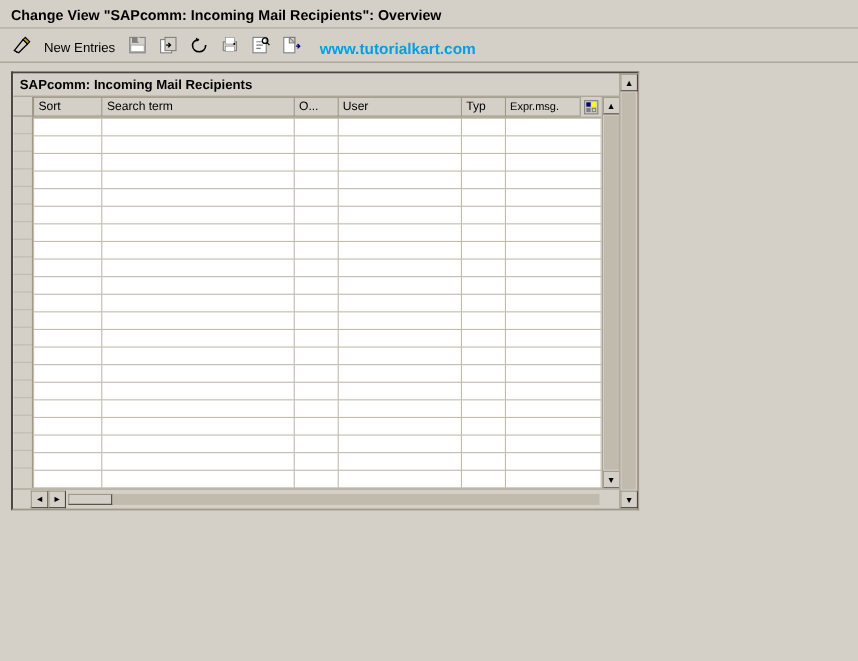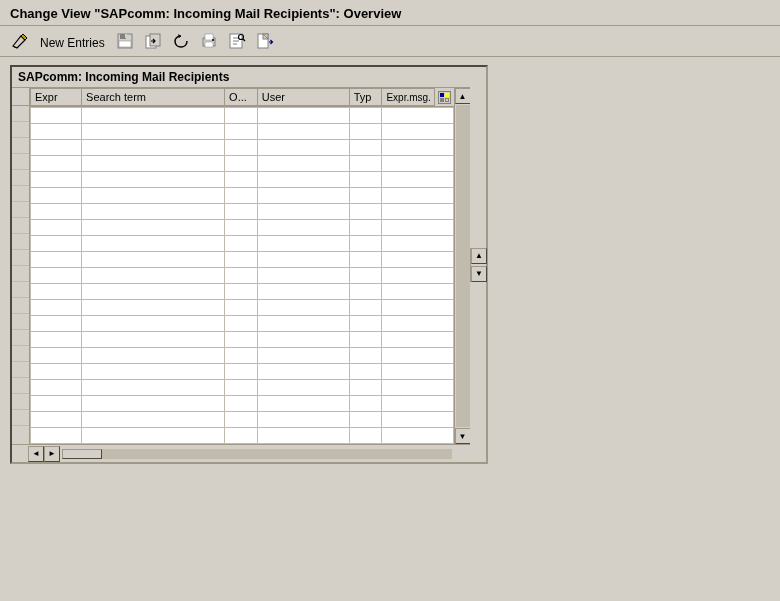--- a/index.html
+++ b/index.html
@@ -212,25 +212,26 @@
   </div>
   <div class="toolbar-btn">
     <svg width="18" height="18" viewBox="0 0 18 18">
       <rect x="2" y="2" width="10" height="14" fill="#fff" stroke="#808080" stroke-width="1"></rect>
       <rect x="7" y="2" width="5" height="5" fill="#d4d0c8" stroke="#808080" stroke-width="1"></rect>
       <path d="M7 2 L12 7" stroke="#808080" stroke-width="1"></path>
       <path d="M13 10 L16 10 M14.5 8 L16.5 10 L14.5 12" stroke="#000080" stroke-width="1.2" fill="none"></path>
     </svg>
   </div>
 
+  <span class="watermark-text">www.tutorialkart.com</span>
 </div>
 
 <div class="main-area">
 
-  <div style="display:flex; width:478px; border:2px inset #a0998a; background:#d4d0c8;align-items:center;">
+  <div style="display:flex; width:571px; border:2px inset #a0998a; background:#d4d0c8;">
     <div style="flex:1; background:#fff; display:flex; flex-direction:column;">
 
       <div class="table-section-title">SAPcomm: Incoming Mail Recipients</div>
 
       <div style="display:flex; flex:1; height:370px; overflow:hidden;">
 
         <div class="row-selectors">
           <div style="height:18px; border-bottom:1px solid #a0998a; background:#d4d0c8;"></div>
           <div class="row-selector-cell"></div>
           <div class="row-selector-cell"></div>
@@ -261,21 +262,21 @@
               <colgroup>
                 <col style="width:50px">
                 <col style="width:140px">
                 <col style="width:32px">
                 <col style="width:90px">
                 <col style="width:32px">
                 <col style="width:70px">
               </colgroup>
               <thead>
                 <tr>
-                  <th style="border:1px solid #a0998a; padding:2px 4px; font-size:11px; font-weight:normal; text-align:left; background:#d4d0c8;">Expr</th>
+                  <th style="border:1px solid #a0998a; padding:2px 4px; font-size:11px; font-weight:normal; text-align:left; background:#d4d0c8;">Sort</th>
                   <th style="border:1px solid #a0998a; padding:2px 4px; font-size:11px; font-weight:normal; text-align:left; background:#d4d0c8;">Search term</th>
                   <th style="border:1px solid #a0998a; padding:2px 4px; font-size:11px; font-weight:normal; text-align:left; background:#d4d0c8;">O...</th>
                   <th style="border:1px solid #a0998a; padding:2px 4px; font-size:11px; font-weight:normal; text-align:left; background:#d4d0c8;">User</th>
                   <th style="border:1px solid #a0998a; padding:2px 4px; font-size:11px; font-weight:normal; text-align:left; background:#d4d0c8;">Typ</th>
                   <th style="border:1px solid #a0998a; padding:2px 4px; font-size:10px; font-weight:normal; text-align:left; background:#d4d0c8;">Expr.msg.</th>
                 </tr>
               </thead>
             </table>
 
             <div style="position:absolute; right:0; top:0; width:20px; height:18px; background:#d4d0c8; border-left:1px solid #a0998a; display:flex; align-items:center; justify-content:center;">

